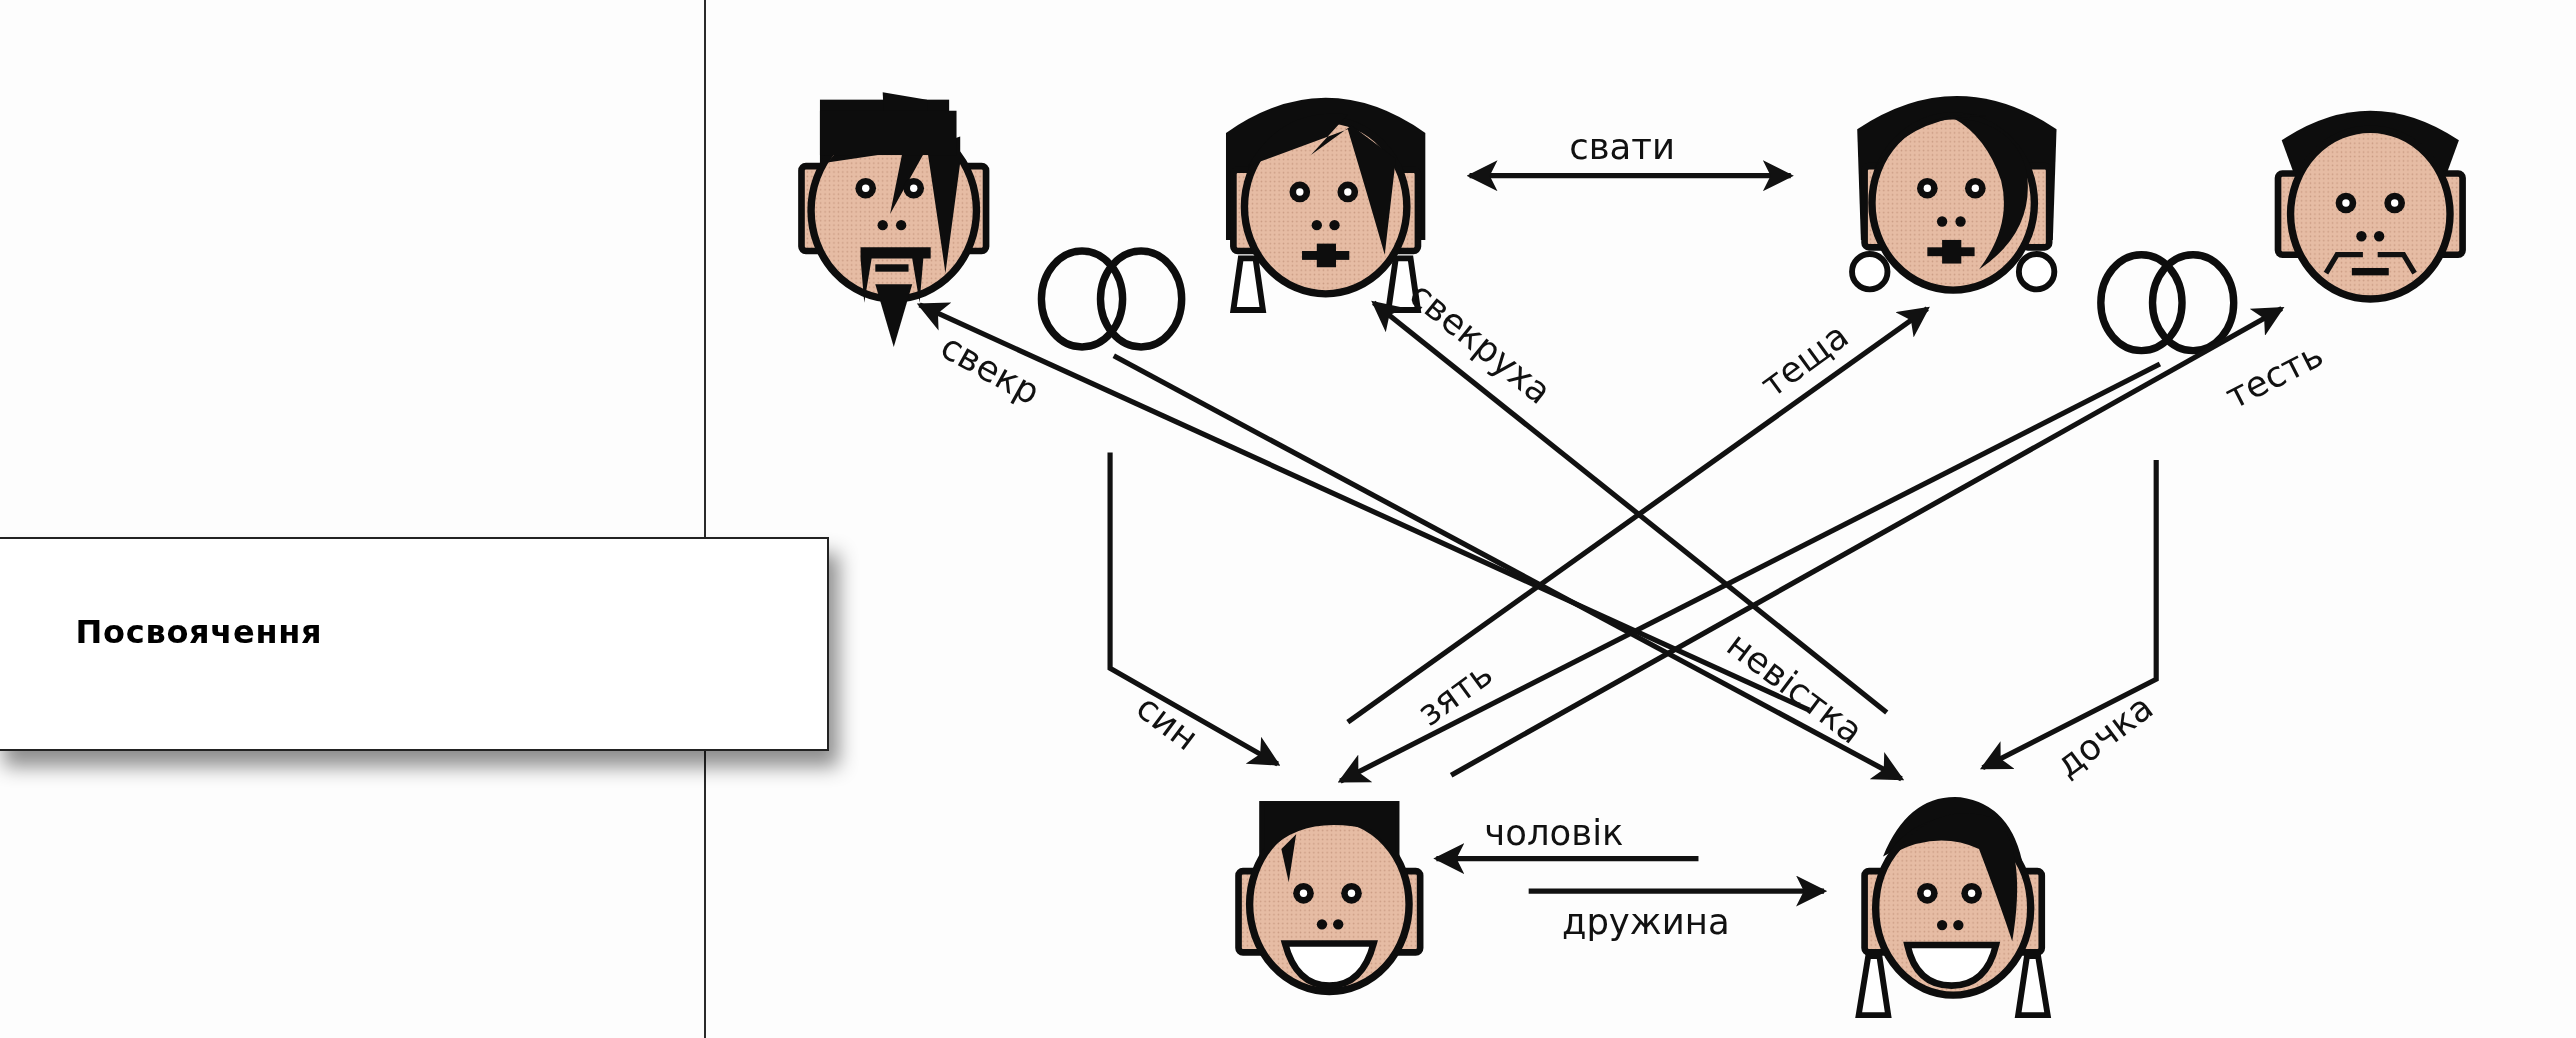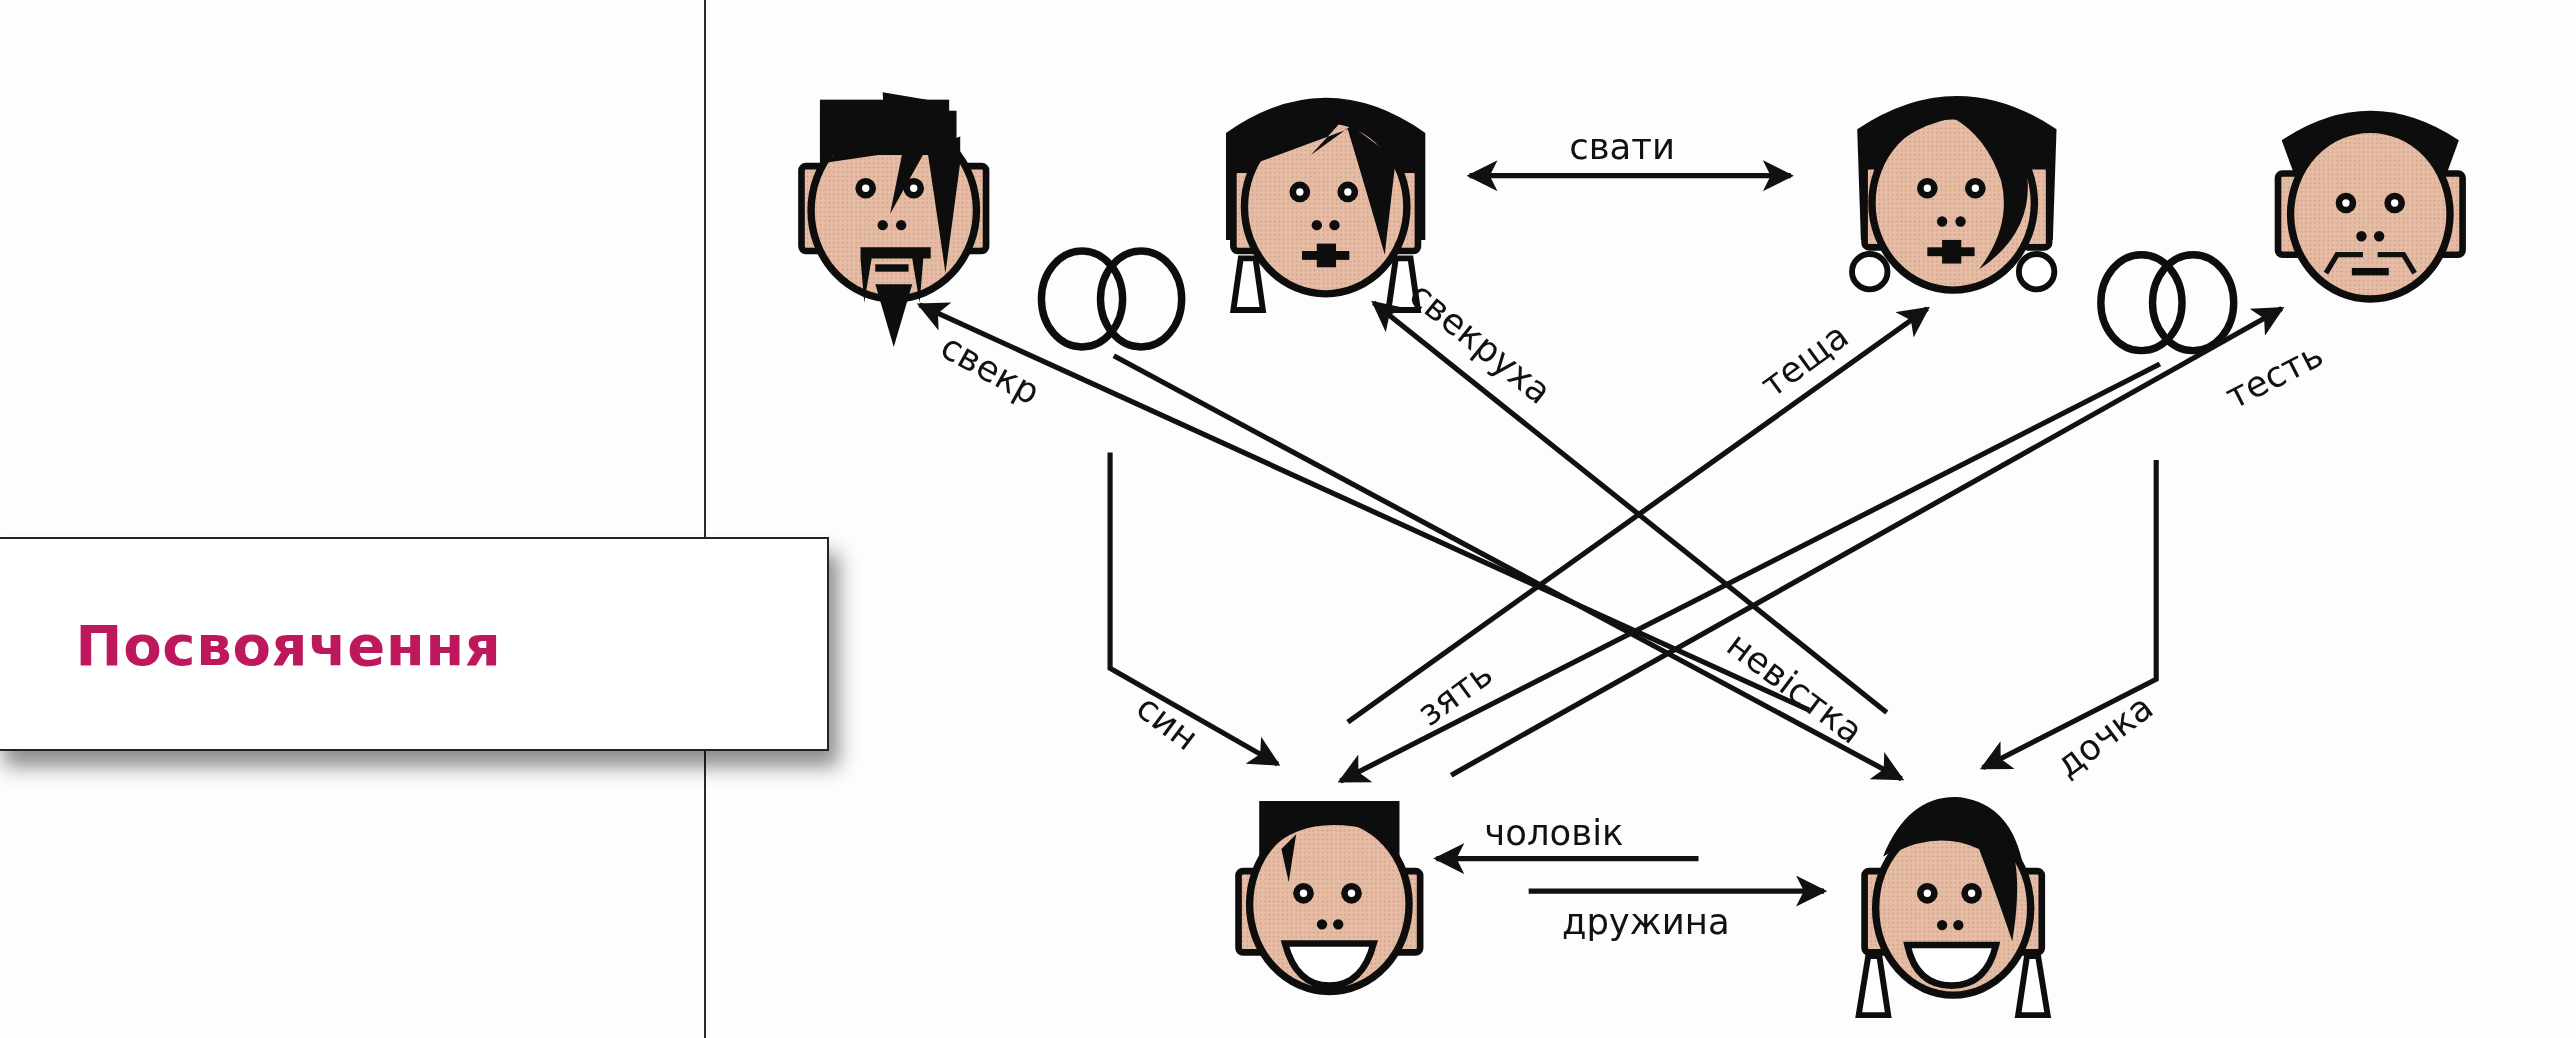--- a/index.html
+++ b/index.html
@@ -2,22 +2,22 @@
 <html style="font-size:11.8px"><head>
 <meta charset="utf-8">
 <style>
   html, body { margin: 0; padding: 0; background: #fdfdfd; }
   body { width: 2576px; height: 1038px; position: relative; overflow: hidden;
          font-family: "DejaVu Sans", "Liberation Sans", sans-serif; }
   .margin-rule { position: absolute; left: 704px; top: 0; width: 2.2px; height: 1038px; background: #2a2a2a; }
   .title-box { position: absolute; left: -7.4px; top: 537px; width: 836px; height: 214px;
                background: #fff; border: 2.2px solid #222; box-sizing: border-box;
                box-shadow: 10.3px 16.2px 19px rgba(0,0,0,0.45); z-index: 2; }
-  .title-text { position: absolute; left: 81px; top: 74px; font-size: 56px; font-weight: bold;
-                color: #be185d; letter-spacing: 0.7px; }
+  .title-text { position: absolute; left: 81px; top: 74px; font-size: 32px; font-weight: bold;
+                color: #000000; letter-spacing: 0.7px; }
   svg.diagram { position: absolute; left: 0; top: 0; }
   .lbl { font-family: "DejaVu Sans", "Liberation Sans", sans-serif; font-size: 48px; fill: #111; }
   .ln { stroke: #111; stroke-width: 7; fill: none; }
 </style>
 </head>
 <body>
 
 <div class="margin-rule"></div>
 
 <div class="title-box">

